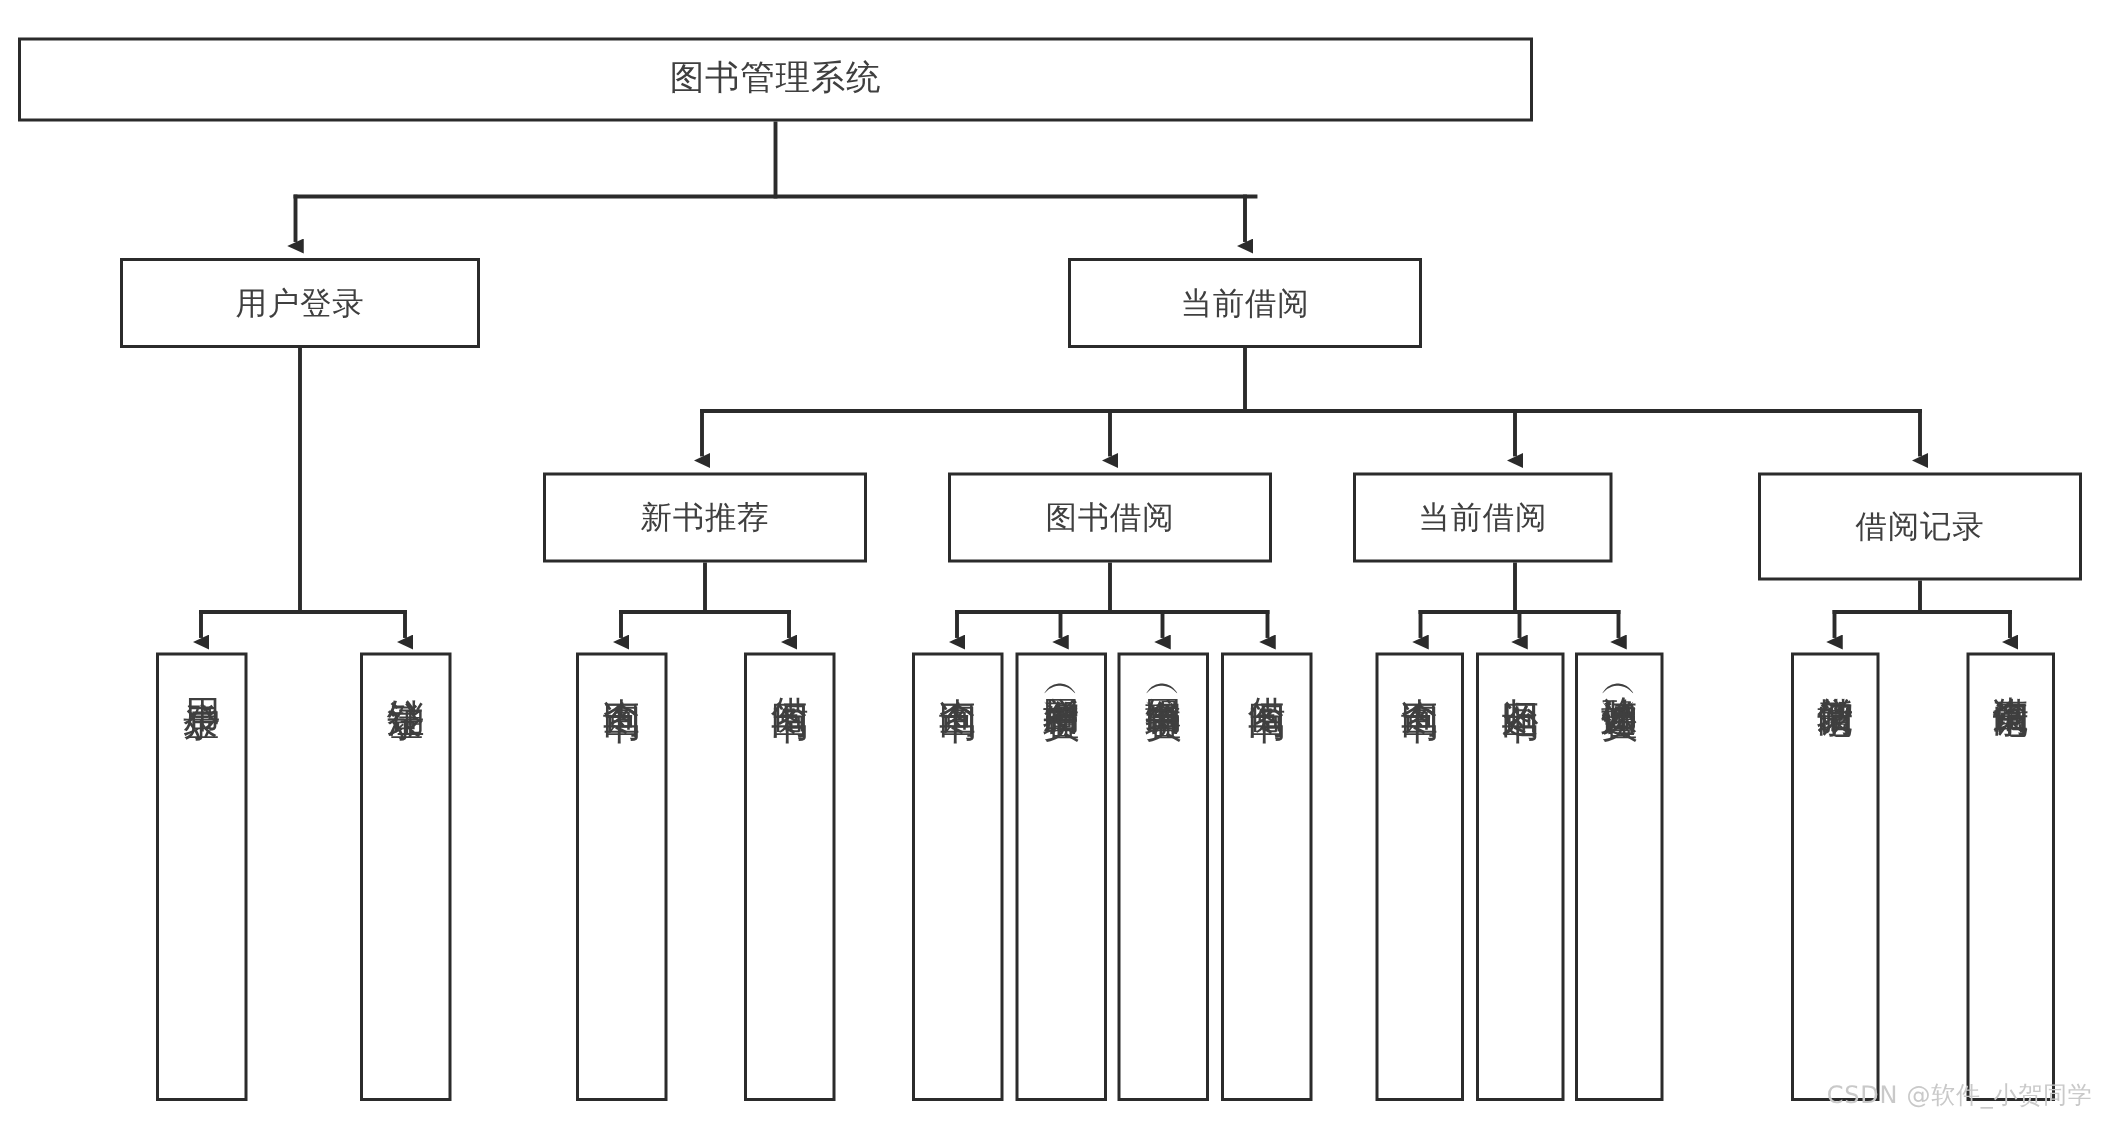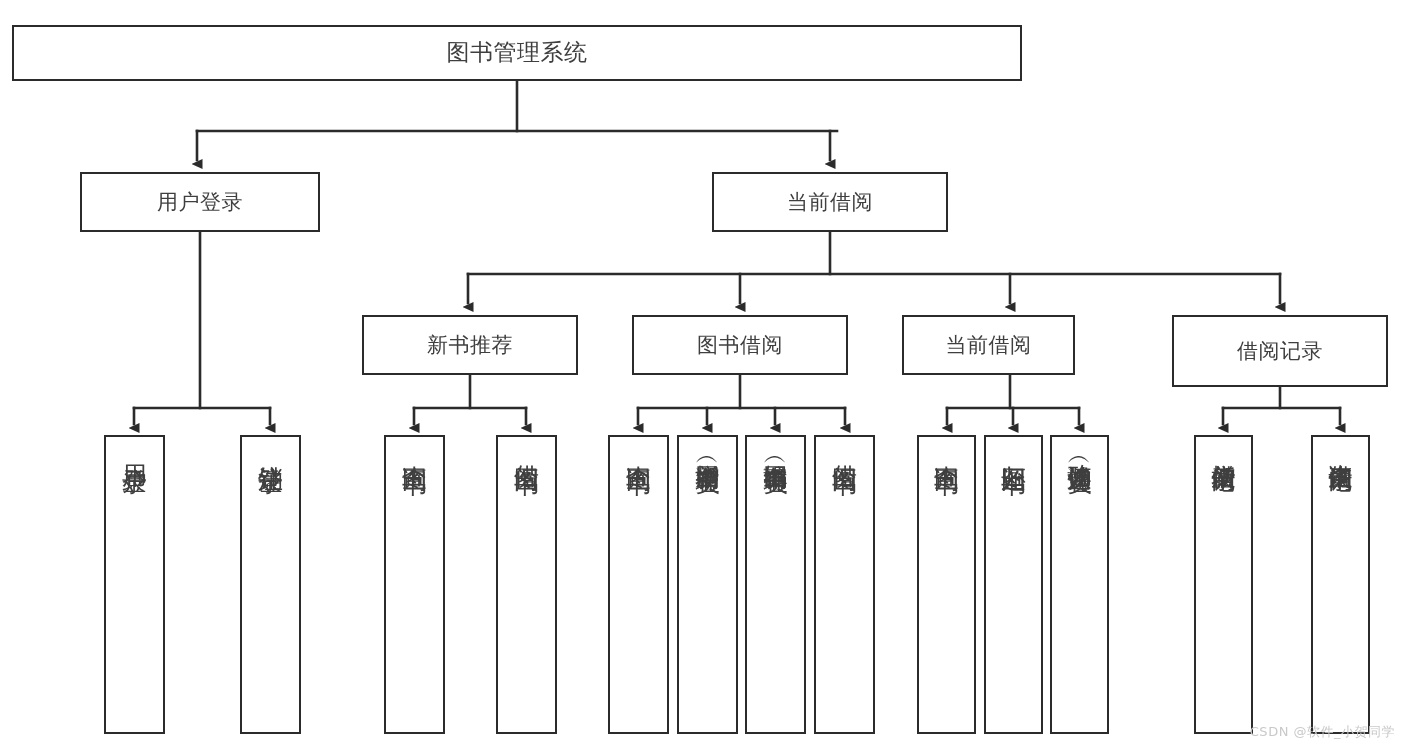--- a/index.html
+++ b/index.html
@@ -44,21 +44,21 @@
     line-height:1.0;
     letter-spacing:2px;
     white-space:nowrap;
   }
   .leaf.tall .label{font-size:24px;letter-spacing:1px;}
 
   #watermark{
     position:absolute;
     right:10px;
     bottom:6px;
-    font-size:13px;
+    font-size:16px;
     color:#c9c9c9;
     letter-spacing:0.5px;
     white-space:nowrap;
     pointer-events:none;
   }
 </style>
 </head>
 <body>
 
 <div id="canvas">

